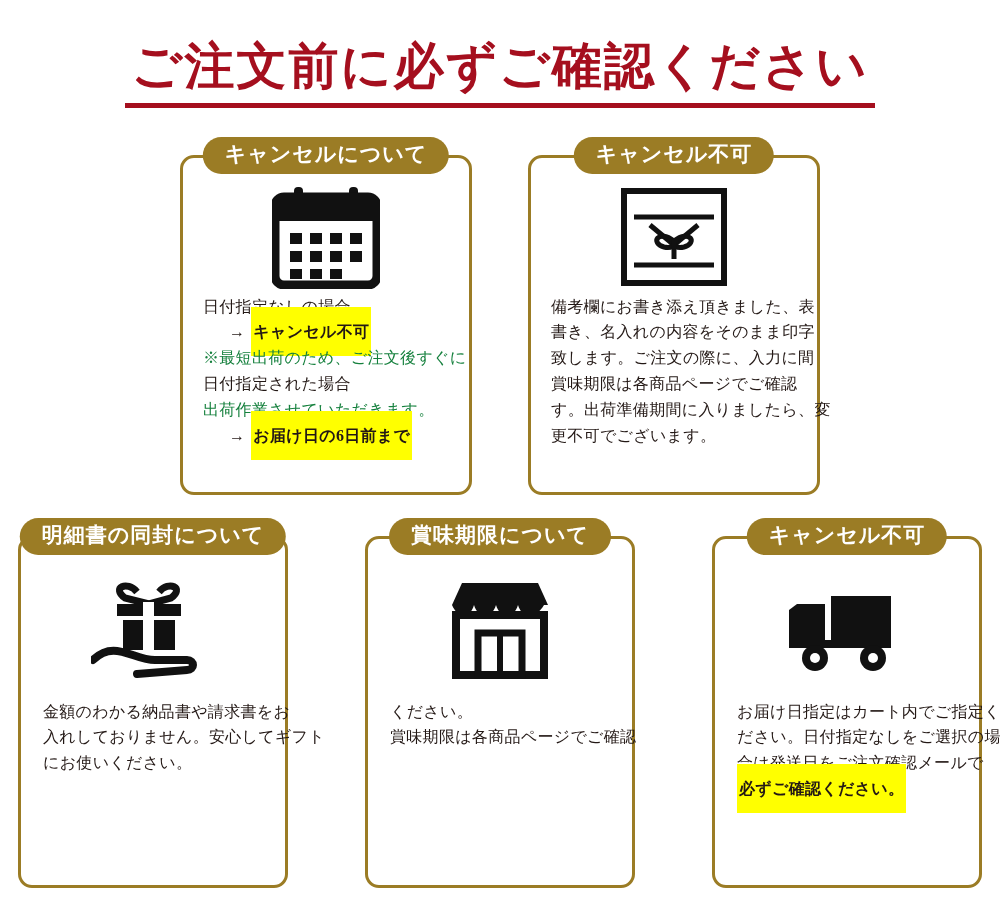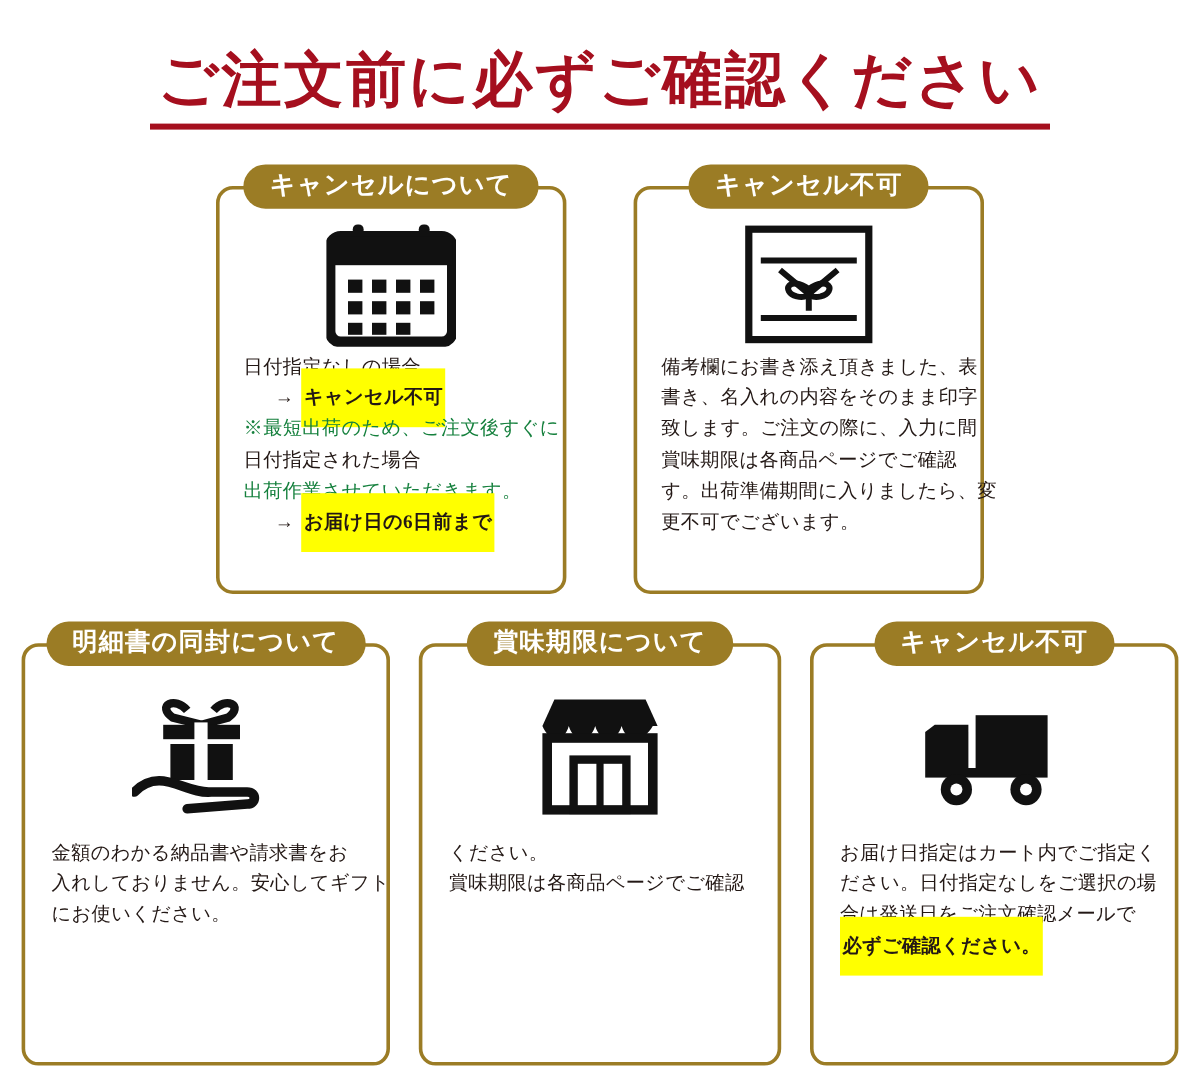--- a/index.html
+++ b/index.html
@@ -53,21 +53,21 @@
     border: 3px solid #9b7c25;
     border-radius: 14px;
     box-sizing: border-box;
     background: #ffffff;
   }
   .row-top .card {
     width: 292px;
     height: 340px;
   }
   .row-bottom .card {
-    width: 307px;
+    width: 270px;
     height: 352px;
   }
 
   .card-title {
     position: absolute;
     top: -21px;
     left: 50%;
     transform: translateX(-50%);
     background: #9b7c25;
     color: #ffffff;

